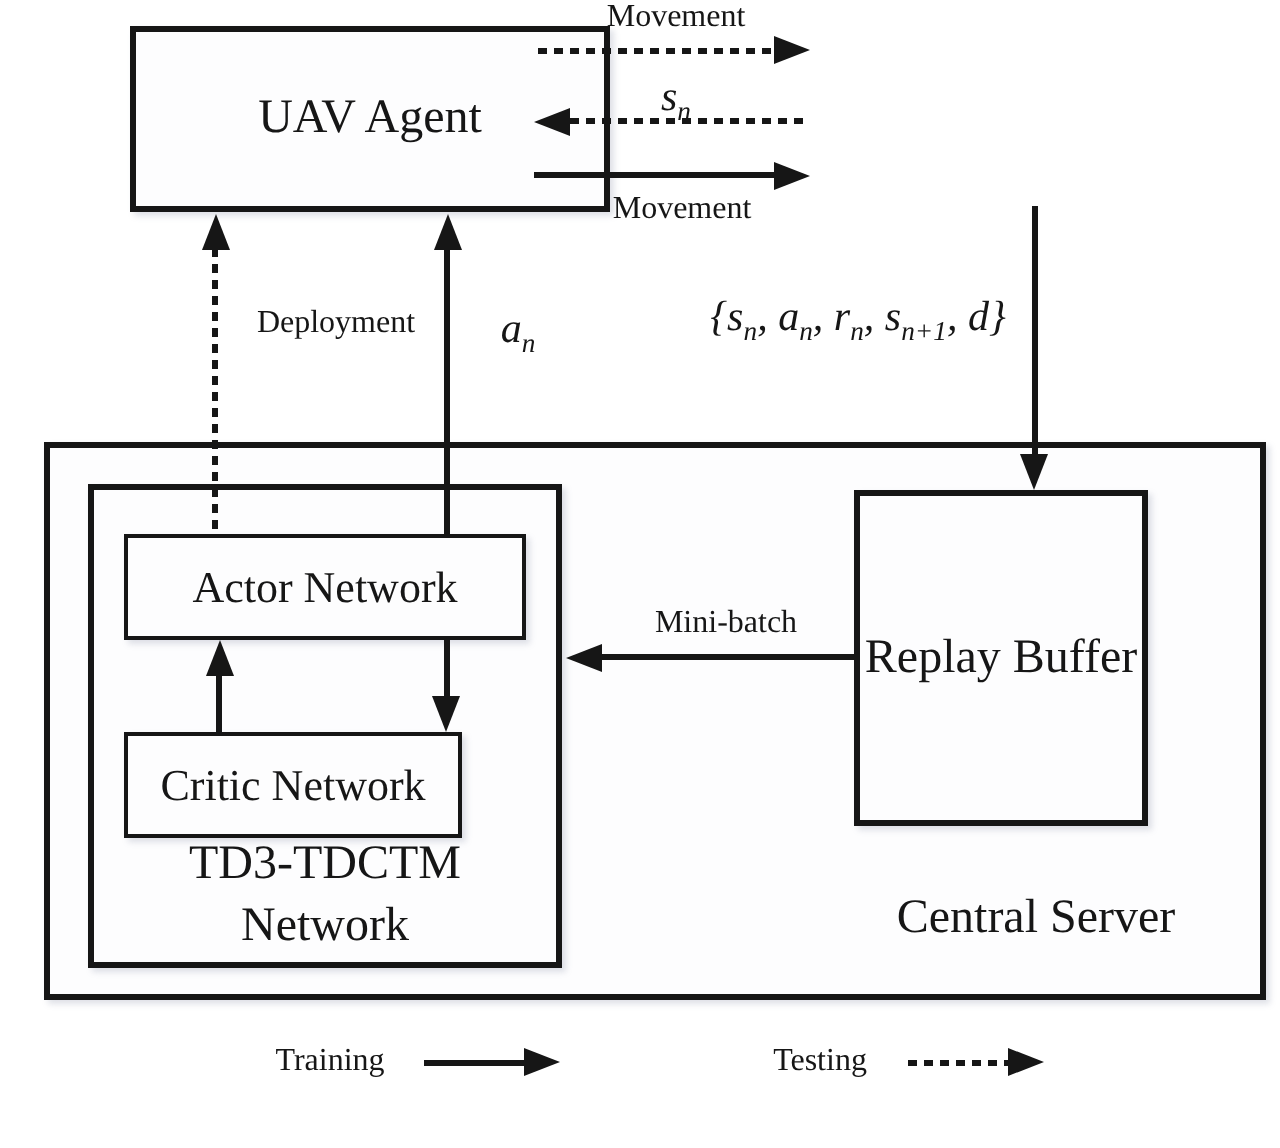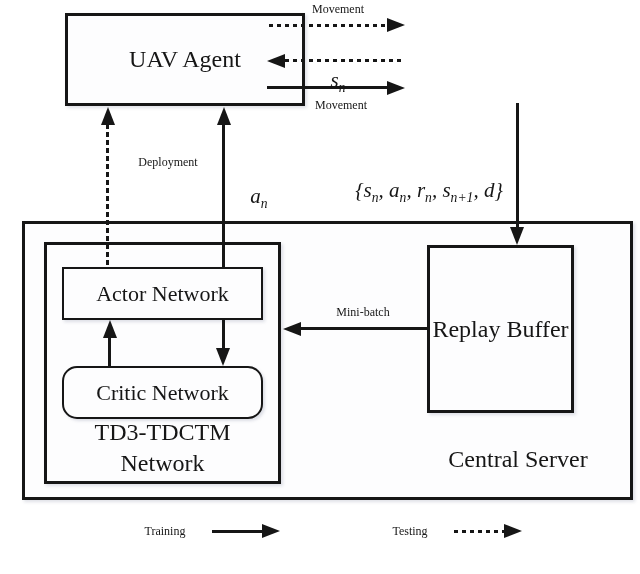--- a/index.html
+++ b/index.html
@@ -22,23 +22,23 @@
   .box .box-label{font-size:24px;line-height:31px;}
   .thin{border-width:2px;justify-content:center;}
   .thin .box-label{font-size:22px;}
   #td3-box{display:block;}
   #td3-label{
     position:absolute;left:0;right:0;bottom:2px;text-align:center;
     font-size:24px;line-height:31px;
   }
   .lbl{
     position:absolute;transform:translateX(-50%);white-space:nowrap;
-    font-size:12px;line-height:20px;
+    font-size:16px;line-height:20px;
   }
-  .mathlbl{font-style:italic;font-size:21px;line-height:24px;margin-top:32px;}
+  .mathlbl{font-style:italic;font-size:21px;line-height:24px;}
   .mathlbl sub{font-size:.65em;line-height:0;}
   .hline,.vline,.hdash,.vdash,.head{position:absolute;}
   .hline{height:3px;background:var(--line);}
   .vline{width:3px;background:var(--line);}
   .hdash{height:3px;background:repeating-linear-gradient(90deg,var(--line) 0 4.5px,transparent 4.5px 8px);}
   .vdash{width:3px;background:repeating-linear-gradient(180deg,var(--line) 0 4.5px,transparent 4.5px 8px);}
   .head{width:0;height:0;}
   .head.r{border-top:7px solid transparent;border-bottom:7px solid transparent;border-left:18px solid var(--line);}
   .head.l{border-top:7px solid transparent;border-bottom:7px solid transparent;border-right:18px solid var(--line);}
   .head.u{border-left:7px solid transparent;border-right:7px solid transparent;border-bottom:18px solid var(--line);}
@@ -60,21 +60,21 @@
 
   <div class="box" style="left:65px;top:13px;width:240px;height:93px;">
     <span class="box-label">UAV Agent</span>
   </div>
 
 
   <div class="box thin" style="left:62px;top:267px;width:201px;height:53px;">
     <span class="box-label">Actor Network</span>
   </div>
 
-  <div class="box thin" style="left:62px;top:366px;width:201px;height:53px;border-radius:15px;">
+  <div class="box thin" style="left:62px;top:366px;width:169px;height:53px;">
     <span class="box-label">Critic Network</span>
   </div>
 
   <div class="box" style="left:427px;top:245px;width:147px;height:168px;">
     <span class="box-label">Replay Buffer</span>
   </div>
 
   <div class="hdash" style="left:269px;top:24px;width:118px;"></div>
   <div class="head r" style="left:387px;top:18px;"></div>
 

